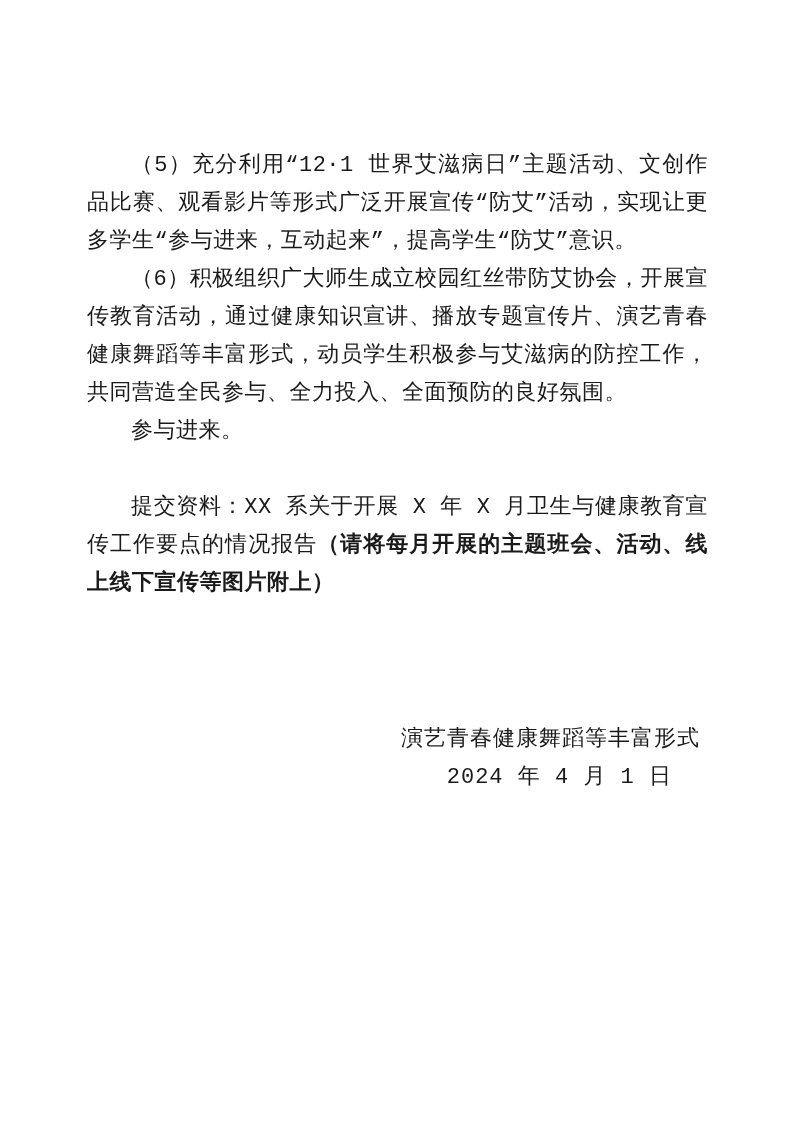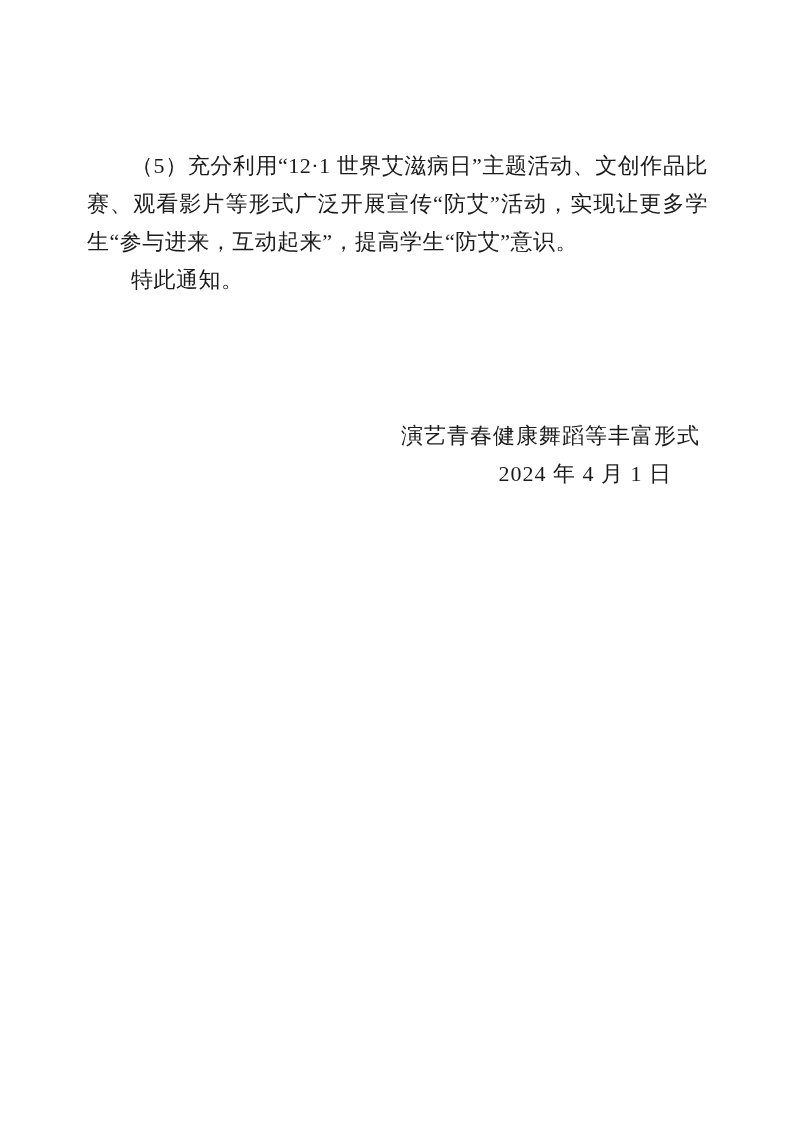--- a/index.html
+++ b/index.html
@@ -8,21 +8,21 @@
     padding: 0;
     background: #ffffff;
   }
   .page {
     position: relative;
     width: 793px;
     height: 1122px;
     margin: 0 auto;
     background: #ffffff;
     color: #1a1a1a;
-    font-family: Liberation Serif, serif;
+    font-family: Liberation Mono, monospace;
     font-size: 22px;
     line-height: 38px;
     padding: 147px 85px 0 87px;
     overflow: hidden;
   }
   .para {
     margin: 0;
     text-indent: 2em;
     text-align: justify;
     letter-spacing: 0.5px;
@@ -44,21 +44,23 @@
     letter-spacing: 1px;
   }
 </style>
 </head>
 <body>
 
 <div class="page">
 
   <p class="para">（5）充分利用“12·1 世界艾滋病日”主题活动、文创作品比赛、观看影片等形式广泛开展宣传“防艾”活动，实现让更多学生“参与进来，互动起来”，提高学生“防艾”意识。</p>
 
+  <p class="para">（6）积极组织广大师生成立校园红丝带防艾协会，开展宣传教育活动，通过健康知识宣讲、播放专题宣传片、演艺青春健康舞蹈等丰富形式，动员学生积极参与艾滋病的防控工作，共同营造全民参与、全力投入、全面预防的良好氛围。</p>
 
-  <p class="para">特此通知。</p>
+  <p class="para">参与进来。</p>
 
+  <p class="para para-materials"><span>提交资料：XX 系关于开展 X 年 X 月卫生与健康教育宣传工作要点的情况报告</span><span class="bold-run">（请将每月开展的主题班会、活动、线上线下宣传等图片附上）</span></p>
 
   <p class="signature-line">演艺青春健康舞蹈等丰富形式</p>
 
   <p class="date-line">2024 年 4 月 1 日</p>
 
 </div>
 
 </body></html>

